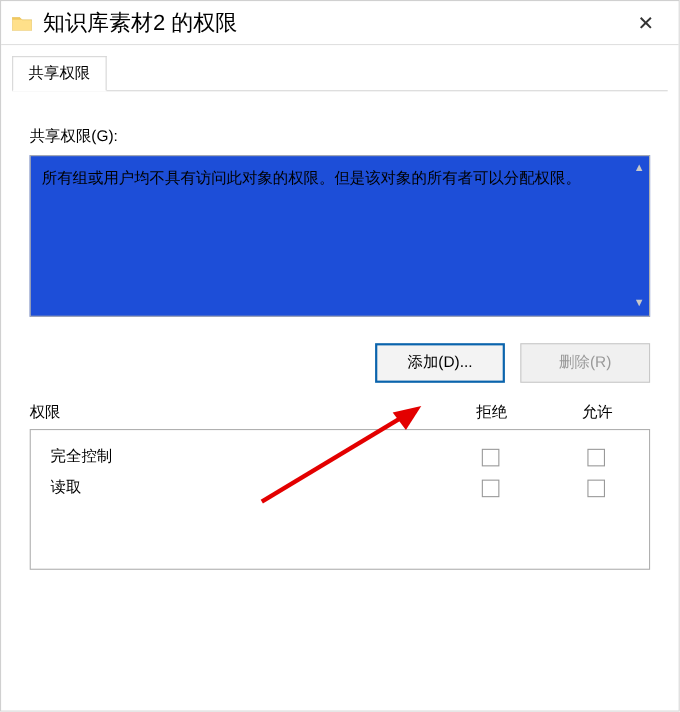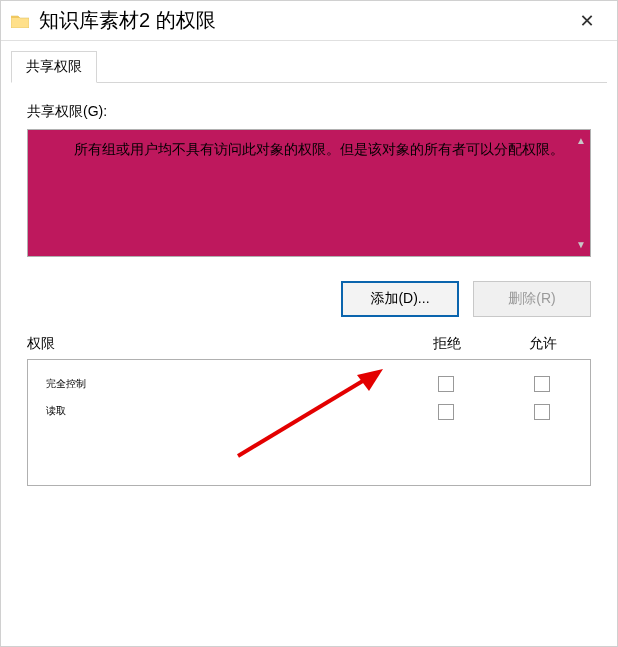--- a/index.html
+++ b/index.html
@@ -36,45 +36,44 @@
     width: 40px; height: 40px;
     display: flex; align-items: center; justify-content: center;
     font-size: 18px; color: #333;
     cursor: pointer;
     font-family: "Segoe UI", sans-serif;
     font-weight: 300;
   }
   .tab-row {
     position: relative;
     height: 34px;
-    margin: 8px 10px 4px 10px;
+    margin: 8px 10px 16px 10px;
     border-bottom: 1px solid #d6d6d6;
   }
   .tab {
     position: absolute;
     left: 0; bottom: -1px;
     border: 1px solid #d6d6d6;
     border-bottom: 1px solid #fff;
     background: #fff;
     padding: 6px 14px;
     font-size: 14px;
     cursor: pointer;
   }
   .content {
     padding: 16px 26px 0 26px;
   }
   .label-row { margin-bottom: 8px; font-size: 14px; }
   .listbox {
     border: 1px solid #b0b0b0;
     width: 100%;
-    height: 128px;
+    height: 147px;
     padding: 8px 10px;
     position: relative;
-    background: #be185d;
-    text-align: right;
+    background: #1d4ed8;
   }
   .listbox-text {
     font-size: 14px;
     line-height: 1.6;
     color: #000;
     padding-right: 16px;
   }
   .listbox .scroll-up,
   .listbox .scroll-down {
     position: absolute;
@@ -131,21 +130,21 @@
     padding: 10px 0 60px 0;
   }
   .perm-row {
     display: flex;
     align-items: center;
     padding: 5px 0;
   }
   .perm-row .pr-label {
     flex: 1;
     padding-left: 18px;
-    font-size: 10px;
+    font-size: 14px;
   }
   .perm-row .pr-col {
     width: 96px;
     text-align: center;
   }
   .cbox {
     width: 16px; height: 16px;
     border: 1px solid #999;
     display: inline-block;
     background: #fff;

